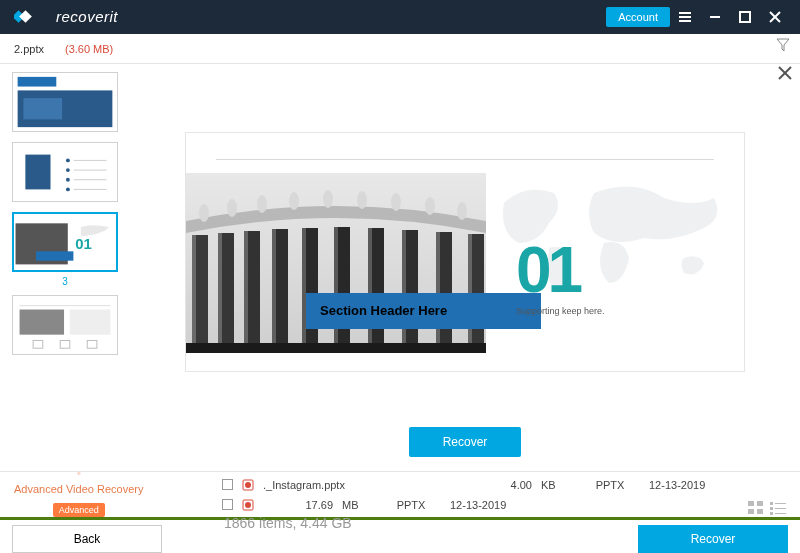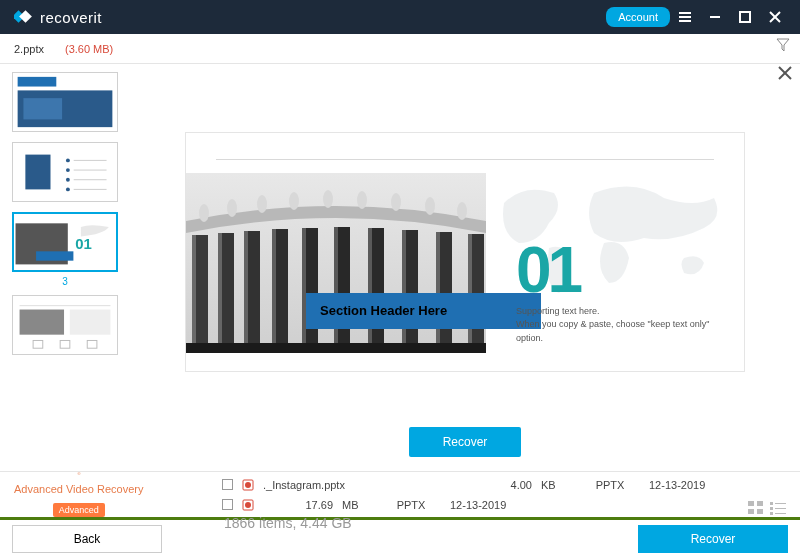--- a/index.html
+++ b/index.html
@@ -1,23 +1,23 @@
 <!DOCTYPE html>
 <html><head>
 <meta charset="utf-8">
 <style>
   * { box-sizing: border-box; margin: 0; padding: 0; font-family: "Segoe UI", Arial, sans-serif; }
   html, body { width: 800px; height: 553px; overflow: hidden; background: #fff; }
 
   
   .titlebar { height: 34px; background: #1d2a3a; display: flex; align-items: center; padding: 0 10px 0 14px; color: #fff; }
-  .logo { display: flex; align-items: center; gap: 8px; }
+  .logo { display: flex; align-items: flex-start; gap: 24px; font-style: italic; }
   .logo-text { font-size: 15px; font-weight: 500; letter-spacing: .5px; }
   .titlebar-spacer { flex: 1; }
-  .account-btn { background: #00a7e1; color: #fff; border: none; padding: 4px 12px; font-size: 11px; border-radius: 8px; cursor: pointer; }
+  .account-btn { background: #00a7e1; color: #fff; border: none; padding: 4px 12px; font-size: 11px; border-radius: 2px; cursor: pointer; }
   .tb-icon { width: 30px; height: 30px; display: flex; align-items: center; justify-content: center; cursor: pointer; }
   .tb-icon svg { stroke: #fff; }
 
   
   .preview-header { height: 30px; display: flex; align-items: center; border-bottom: 1px solid #e5e5e5; padding: 0 10px 0 14px; font-size: 11px; position: relative; }
   .file-name { color: #333; }
   .file-size { color: #d84a3a; margin-left: 21px; }
   .filter-slot { position: absolute; right: 10px; top: 4px; color: #888; }
 
   
@@ -223,22 +223,21 @@
             <path d="M10 30 q20 -20 50 -10 q10 15 -5 30 q-10 20 -30 20 q-20 -10 -15 -40"></path>
             <path d="M55 75 q15 -5 20 10 q5 25 -10 35 q-15 -5 -10 -45"></path>
             <path d="M100 20 q40 -15 70 5 q30 10 50 0 q10 20 -10 30 q-30 15 -60 10 q-30 10 -50 -5 q-10 -20 0 -40"></path>
             <path d="M110 70 q20 -5 25 15 q-5 25 -20 25 q-15 -15 -5 -40"></path>
             <path d="M190 85 q15 -5 20 5 q-5 15 -20 10 q-5 -10 0 -15"></path>
           </g>
         </svg>
         <div class="big01">01</div>
         <div class="section-header-box">Section Header Here</div>
         <div class="supporting">
-          <div>Supporting text here.</div>
-          <div>When you copy &amp; paste, choose "keep text only" option.</div>
+          <div>Supporting keep here.</div>
         </div>
       </div>
     </div>
     <div class="recover-mid">
       <button class="recover-mid-btn">Recover</button>
     </div>
   </div>
 </div>
 
 <div class="filelist">

